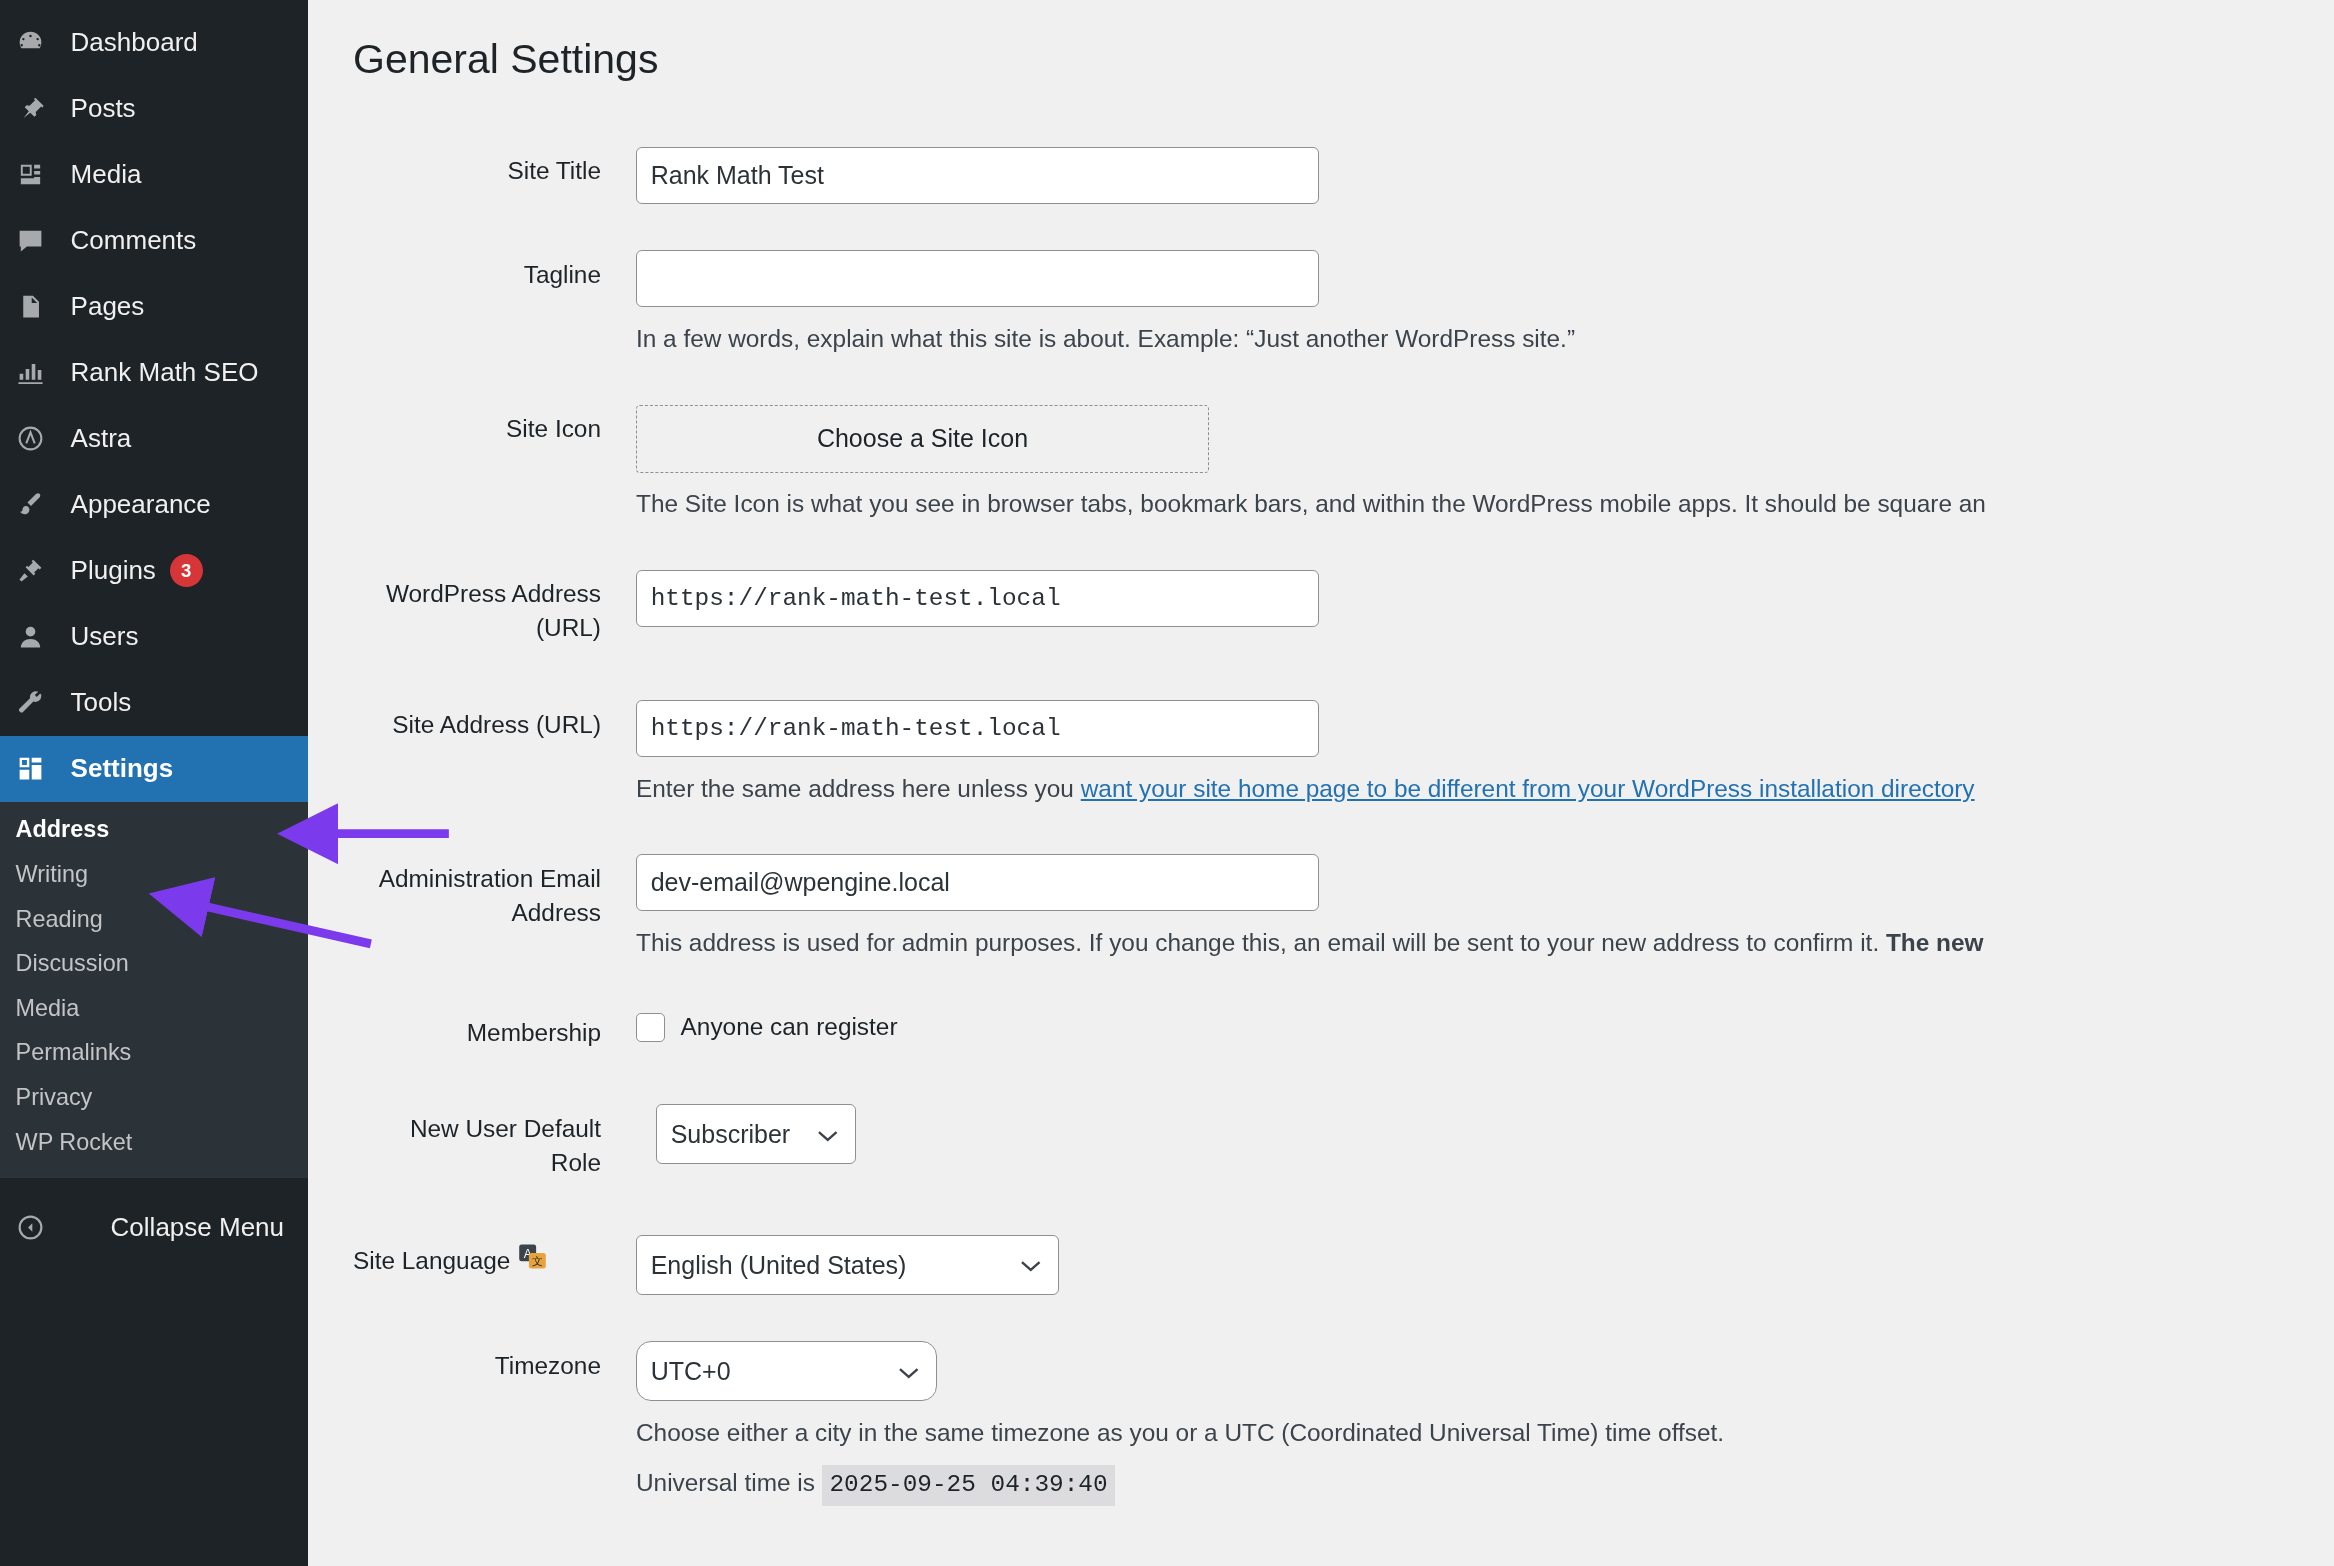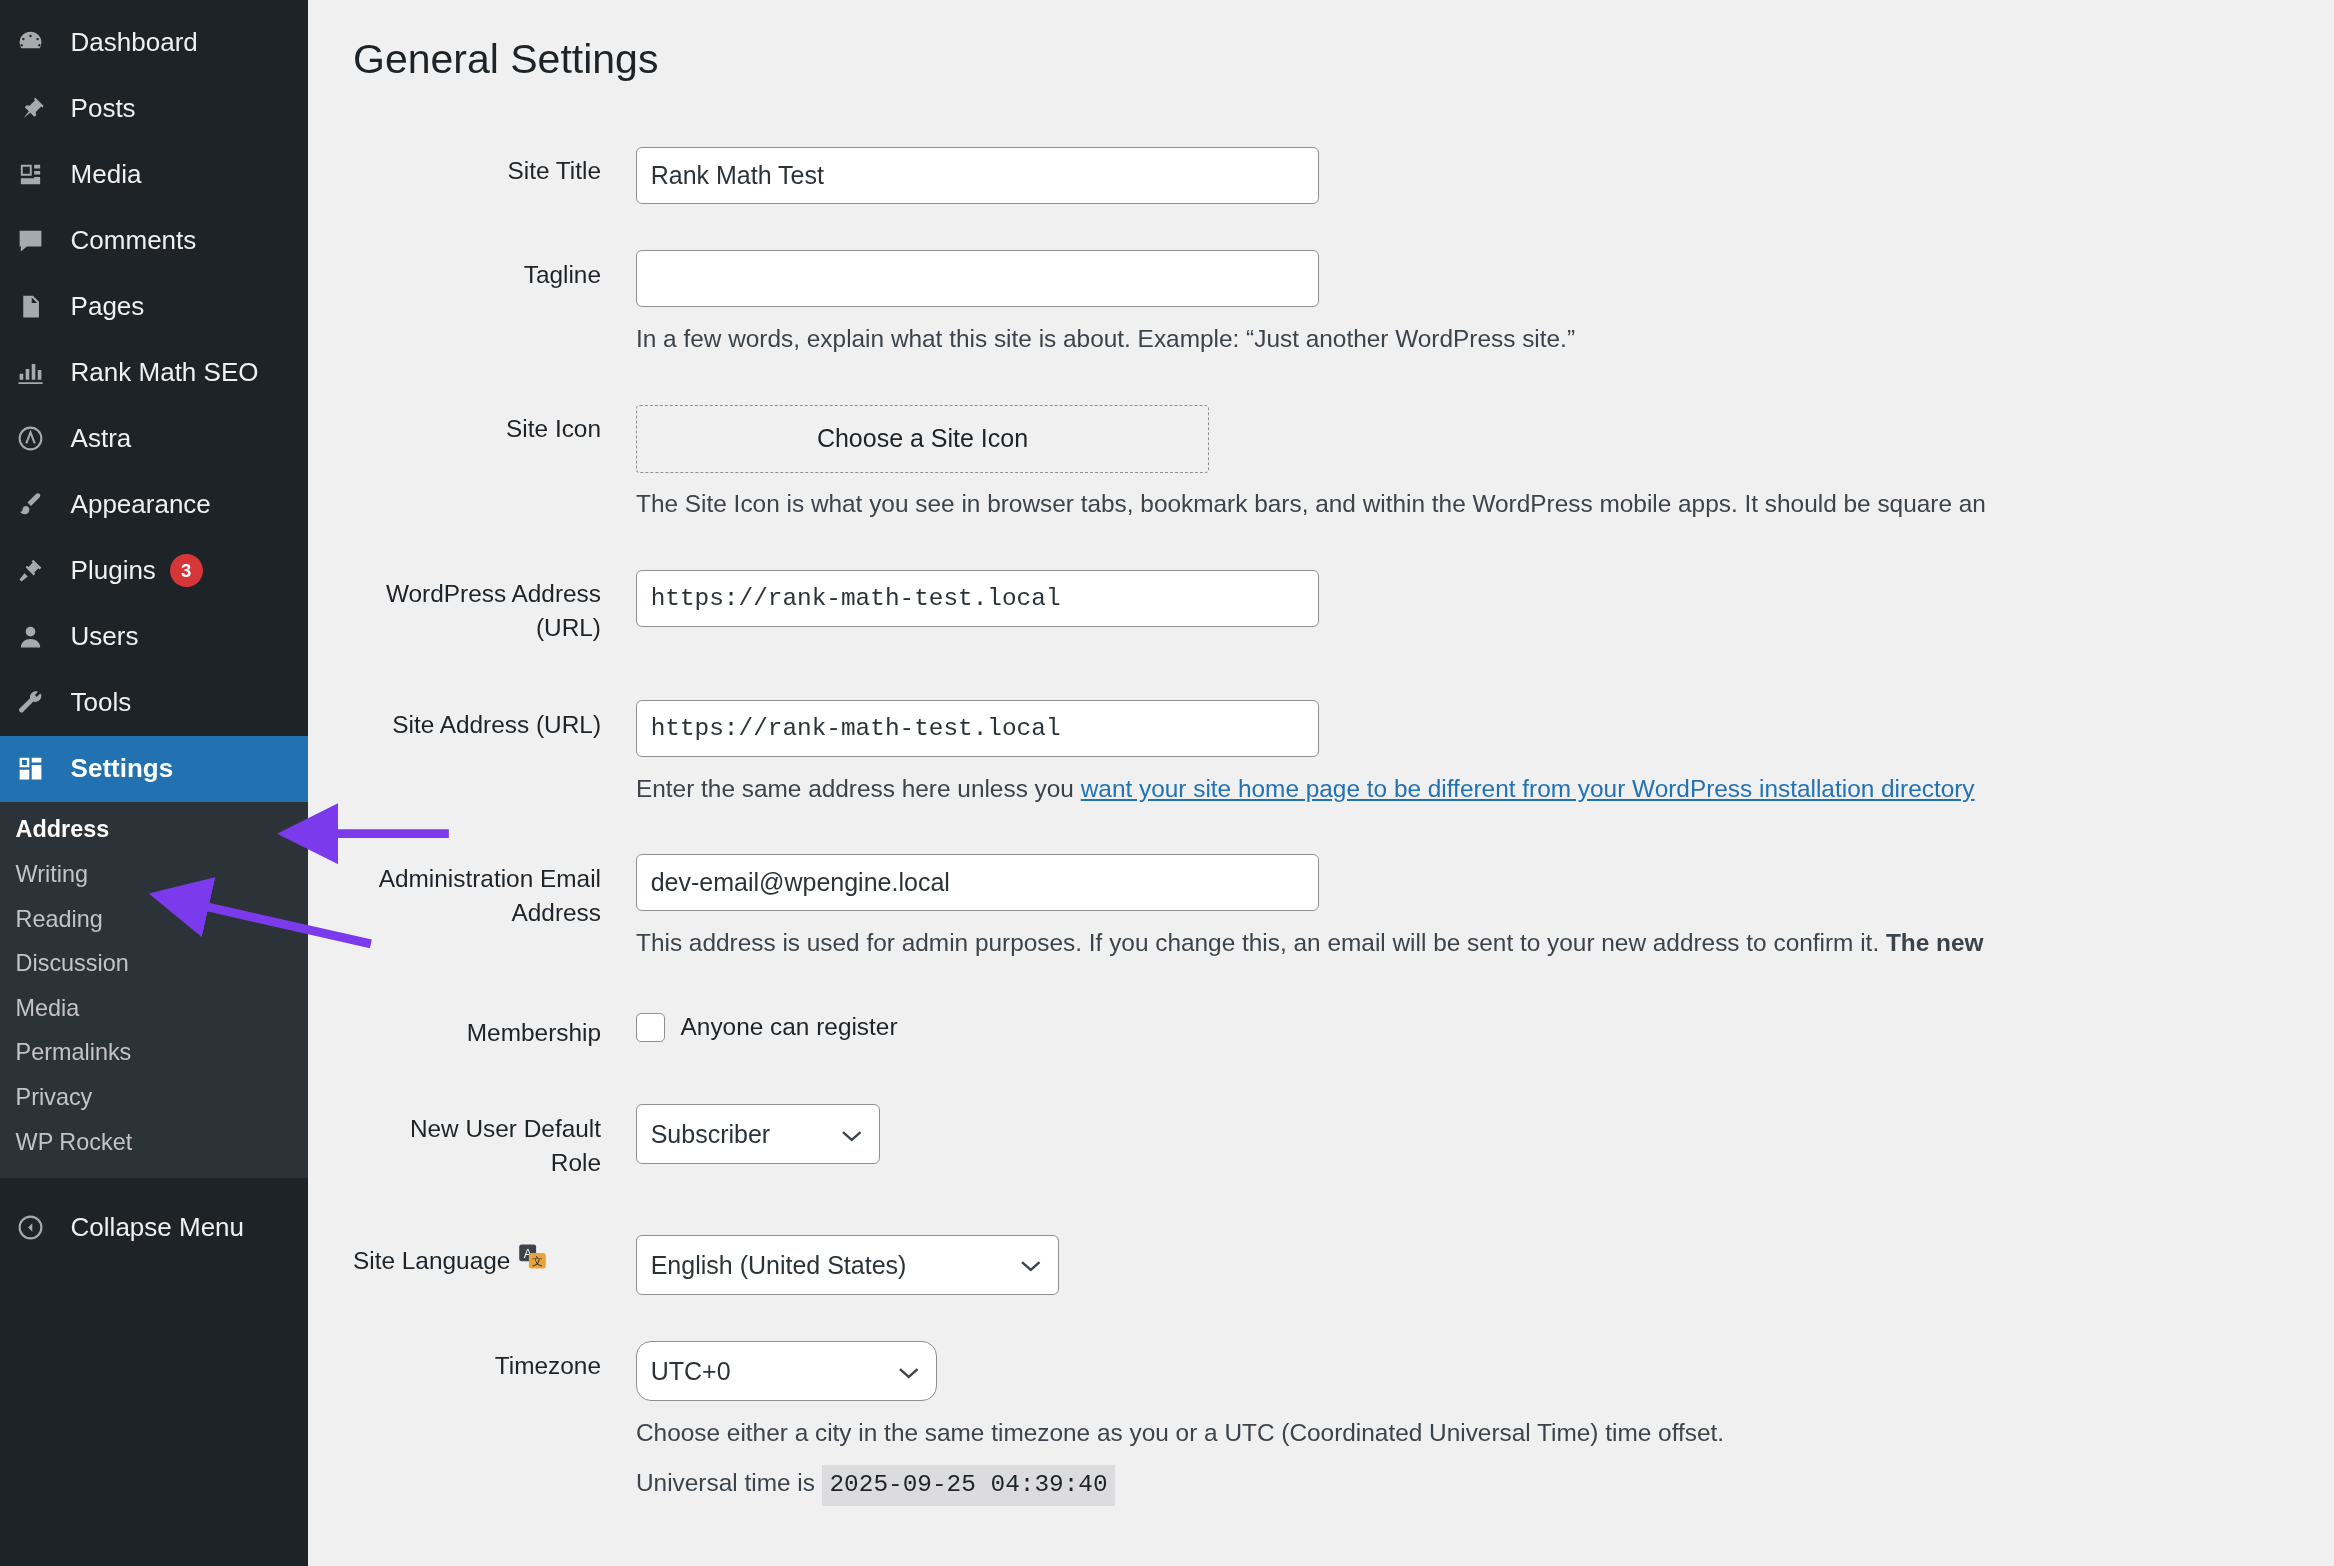--- a/index.html
+++ b/index.html
@@ -76,20 +76,21 @@
     font-weight: 700;
   }
   .collapse {
     display: flex;
     align-items: center;
     height: 64px;
     padding-left: 15.6px;
     font-size: 26px;
     color: #f0f0f1;
     margin-top: 17.6px;
+    gap: 40px;
   }
   .collapse .icon {
     width: 55px; flex: 0 0 55px; color: #a7aaad;
     display: flex; align-items: center;
   }
 
   
   .content {
     flex: 1 1 auto;
     background: #f0f0f1;
@@ -432,21 +433,21 @@
               <span class="checkbox"></span>
               <span>Anyone can register</span>
             </div>
           </td>
         </tr>
 
         <tr>
           <th>New User Default Role</th>
           <td>
             <span class="select-wrap">
-              <select class="wp-select" style="width:244px;">
+              <select class="wp-select" style="width:200px;margin-left:20px;">
                 <option>Subscriber</option>
               </select>
               <span class="chev">
                 <svg width="21.5" height="13.7" viewBox="0 0 22 14" fill="none" stroke="currentColor" stroke-width="2.4">
                     <path d="M2 3l9 8 9-8"></path>
                   </svg>
               </span>
             </span>
           </td>
         </tr>

